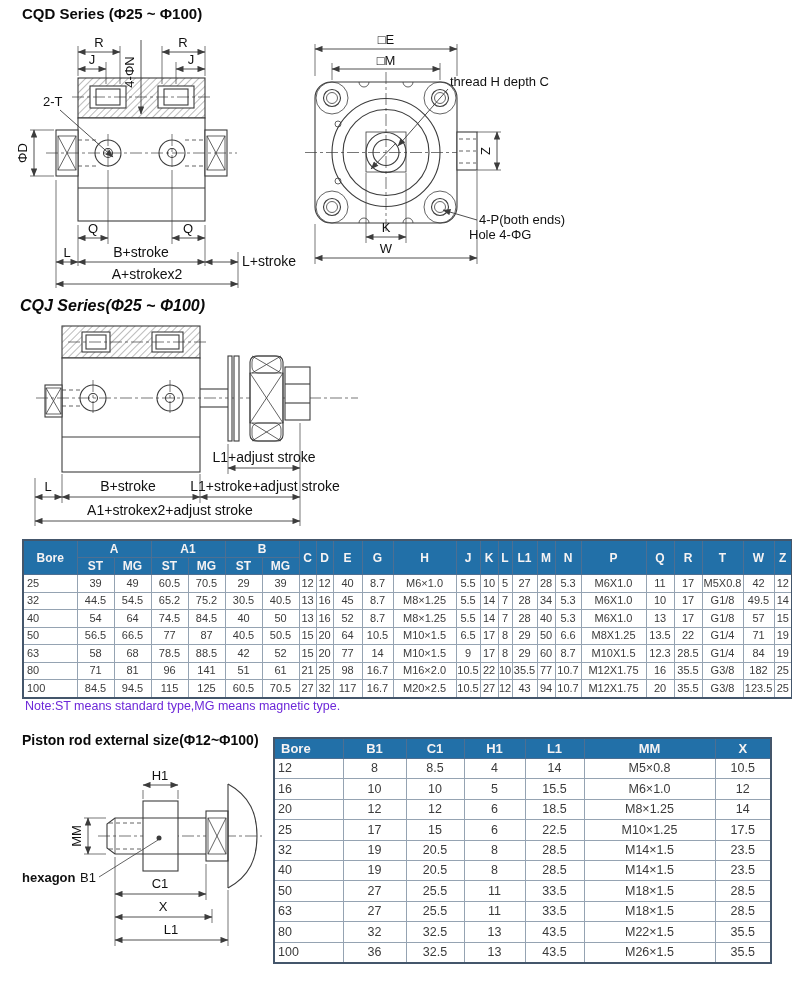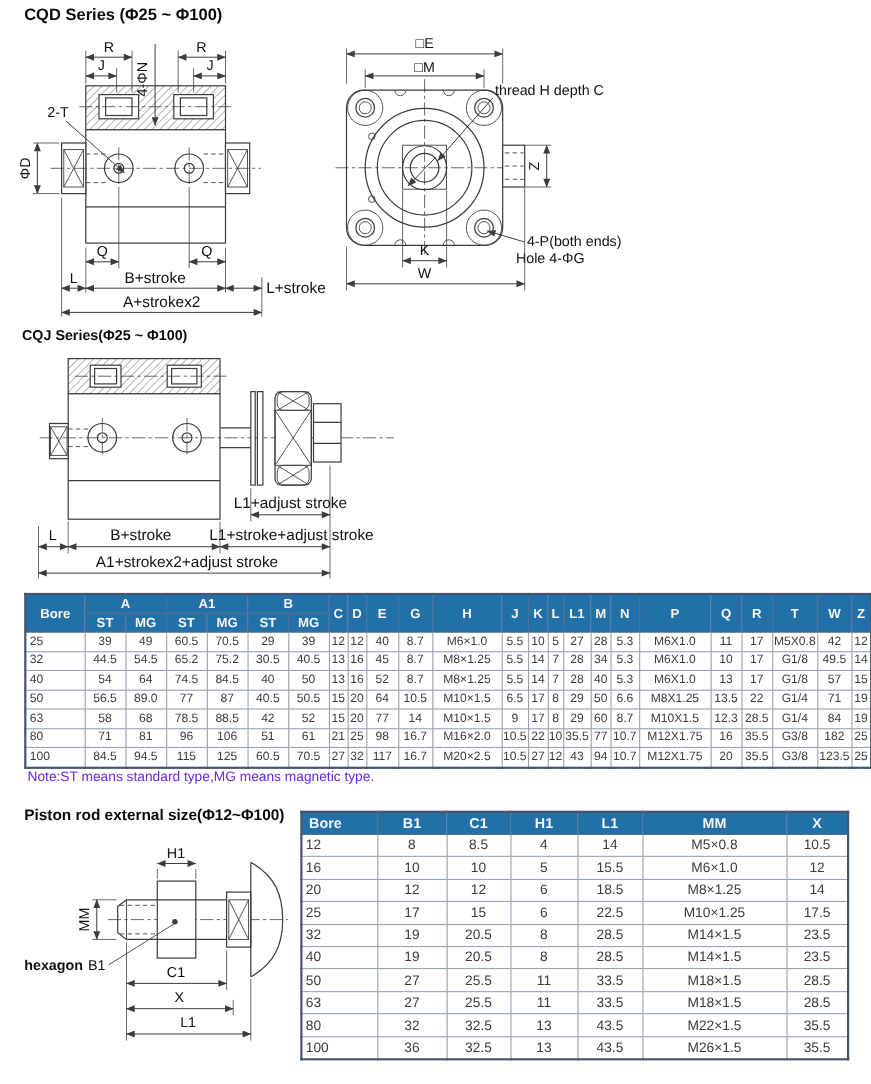--- a/index.html
+++ b/index.html
@@ -1,20 +1,20 @@
 <!DOCTYPE html>
 <html><head>
 <meta charset="utf-8">
 <style>
   html,body { margin:0; padding:0; background:#fff; }
   .page { position:relative; width:792px; height:985px; background:#ffffff;
           font-family:"Liberation Sans", sans-serif; overflow:hidden; }
   .title { position:absolute; font-weight:bold; color:#0a0a0a; white-space:nowrap; }
   #t-cqd   { left:22px; top:5px;   font-size:15px; }
-  #t-cqj   { left:20px; top:297px; font-size:13px; }
+  #t-cqj   { left:20px; top:297px; font-size:16px;font-style:italic; }
   #t-piston{ left:22px; top:732px; font-size:14px; }
   #note { position:absolute; left:25px; top:699px; font-size:12.5px; color:#6d28d9; }
 
   svg.draw { position:absolute; }
   #svg-cqd-side  { left:10px;  top:26px;  }
   #svg-cqd-front { left:300px; top:26px;  }
   #svg-cqj       { left:10px;  top:316px; }
   #svg-piston    { left:10px;  top:754px; }
 
   .ln  { fill:none; stroke:#3c3c3c; stroke-width:1.1; }
@@ -411,21 +411,21 @@
           <td>M6X1.0</td>
           <td>13</td>
           <td>17</td>
           <td>G1/8</td>
           <td>57</td>
           <td>15</td>
         </tr>
         <tr>
           <td class="bore">50</td>
           <td>56.5</td>
-          <td>89.0</td>
+          <td>66.5</td>
           <td>77</td>
           <td>87</td>
           <td>40.5</td>
           <td>50.5</td>
           <td>15</td>
           <td>20</td>
           <td>64</td>
           <td>10.5</td>
           <td>M10×1.5</td>
           <td>6.5</td>
@@ -465,21 +465,21 @@
           <td>28.5</td>
           <td>G1/4</td>
           <td>84</td>
           <td>19</td>
         </tr>
         <tr>
           <td class="bore">80</td>
           <td>71</td>
           <td>81</td>
           <td>96</td>
-          <td>106</td>
+          <td>141</td>
           <td>51</td>
           <td>61</td>
           <td>21</td>
           <td>25</td>
           <td>98</td>
           <td>16.7</td>
           <td>M16×2.0</td>
           <td>10.5</td>
           <td>22</td>
           <td>10</td>

